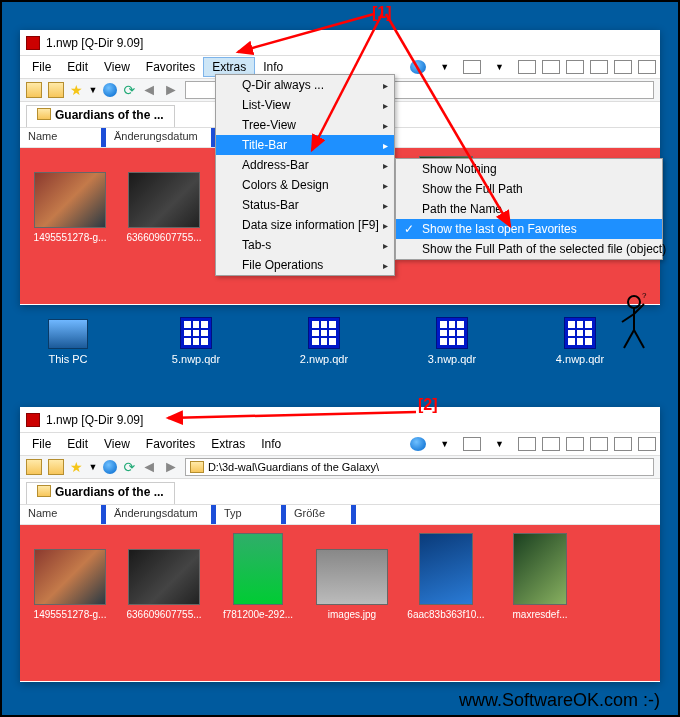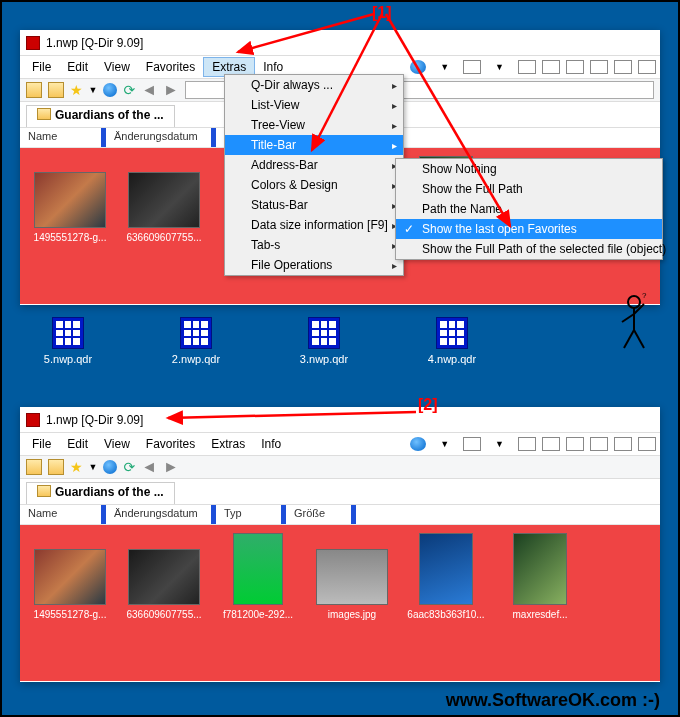--- a/index.html
+++ b/index.html
@@ -49,21 +49,21 @@
 .dropdown .item.hl.check::before { color: #fff; }
 .desktop-icons { position: absolute; top: 315px; left: 30px; right: 30px; display: flex; gap: 56px; align-items: flex-end; }
 .dicon { display: flex; flex-direction: column; align-items: center; width: 72px; }
 .dicon-label { color: #fff; font-size: 11px; margin-top: 4px; text-align: center; }
 .pc-icon { width: 40px; height: 30px; background: linear-gradient(#6fb7ff,#1b5a99); border: 1px solid #0a3a66; }
 .qdr-icon { width: 32px; height: 32px; background: #0018c8; display: grid; grid-template: repeat(3,1fr)/repeat(3,1fr); gap: 2px; padding: 3px; border: 1px solid #001080; }
 .qdr-icon i { background: #fff; }
 .annot { position: absolute; color: #ff0000; font-weight: bold; font-size: 16px; z-index: 200; }
 .annot1 { top: 2px; left: 370px; }
 .annot2 { top: 394px; left: 416px; }
-.footer-txt { position: absolute; bottom: 4px; right: 18px; color: #000; font-size: 18px; font-weight: bold; background: none; z-index: 5; }
+.footer-txt { position: absolute; bottom: 4px; right: 18px; color: #000; font-size: 18px; font-weight: normal; background: none; z-index: 5; }
 svg.arrow { position: absolute; z-index: 150; pointer-events: none; }
 .stick { position: absolute; top: 290px; right: 22px; width: 44px; height: 60px; z-index: 4; }
 </style>
 </head>
 <body>
 
 <div class="annot annot1">[1]</div>
 <div class="annot annot2">[2]</div>
 
 <svg class="arrow" style="top:8px;left:190px" width="200" height="50">
@@ -156,21 +156,21 @@
           <div class="thumb-label">6aac83b363f10...</div>
         </div>
       <div class="thumb">
           <div class="thumb-img ti7"></div>
           <div class="thumb-label">maxresdef...</div>
         </div>
     </div>
   </div>
 </div>
 
-<div class="dropdown" style="top:72px;left:222px;width:180px">
+<div class="dropdown" style="top:72px;left:213px;width:180px">
   <div class="item arrow">Q-Dir always ...</div>
   <div class="item arrow">List-View</div>
   <div class="item arrow">Tree-View</div>
   <div class="item arrow hl">Title-Bar</div>
   <div class="item arrow">Address-Bar</div>
   <div class="item arrow">Colors &amp; Design</div>
   <div class="item arrow">Status-Bar</div>
   <div class="item arrow">Data size information  [F9]</div>
   <div class="item arrow">Tab-s</div>
   <div class="item arrow">File Operations</div>
@@ -179,20 +179,24 @@
 <div class="dropdown" style="top:156px;left:393px;width:268px">
   <div class="item">Show Nothing</div>
   <div class="item">Show the Full Path</div>
   <div class="item">Path the Name</div>
   <div class="item hl check">Show the last open Favorites</div>
   <div class="item">Show the Full Path of the selected file (object)</div>
 </div>
 
 <div class="desktop-icons">
   <div class="dicon">
+    <div class="pc-icon"></div>
+    <div class="dicon-label">This PC</div>
+  </div>
+  <div class="dicon">
     <div class="qdr-icon">
         <i></i>
         <i></i>
         <i></i>
         <i></i>
         <i></i>
         <i></i>
         <i></i>
         <i></i>
         <i></i>
@@ -280,20 +284,24 @@
   </div>
   <div class="toolbar">
     <span class="tb-icon tb-folder"></span>
     <span class="tb-icon tb-folder"></span>
     <span class="tb-star">★</span>
       <span style="font-size:9px">▼</span>
     <span class="tb-globe"></span>
     <span class="tb-ref">⟳</span>
     <span style="color:#888">◄</span>
     <span style="color:#888">►</span>
+    <span class="pathbox">
+      <span class="folder-mini"></span>
+      <span>D:\3d-wal\Guardians of the Galaxy\</span>
+    </span>
   </div>
   <div class="tab-strip">
     <div class="tab">
       <span class="folder-mini"></span>
       <span>Guardians of the ...</span>
     </div>
   </div>
   <div class="columns">
     <span style="width:86px">Name</span>
     <span style="width:110px">Änderungsdatum</span>

